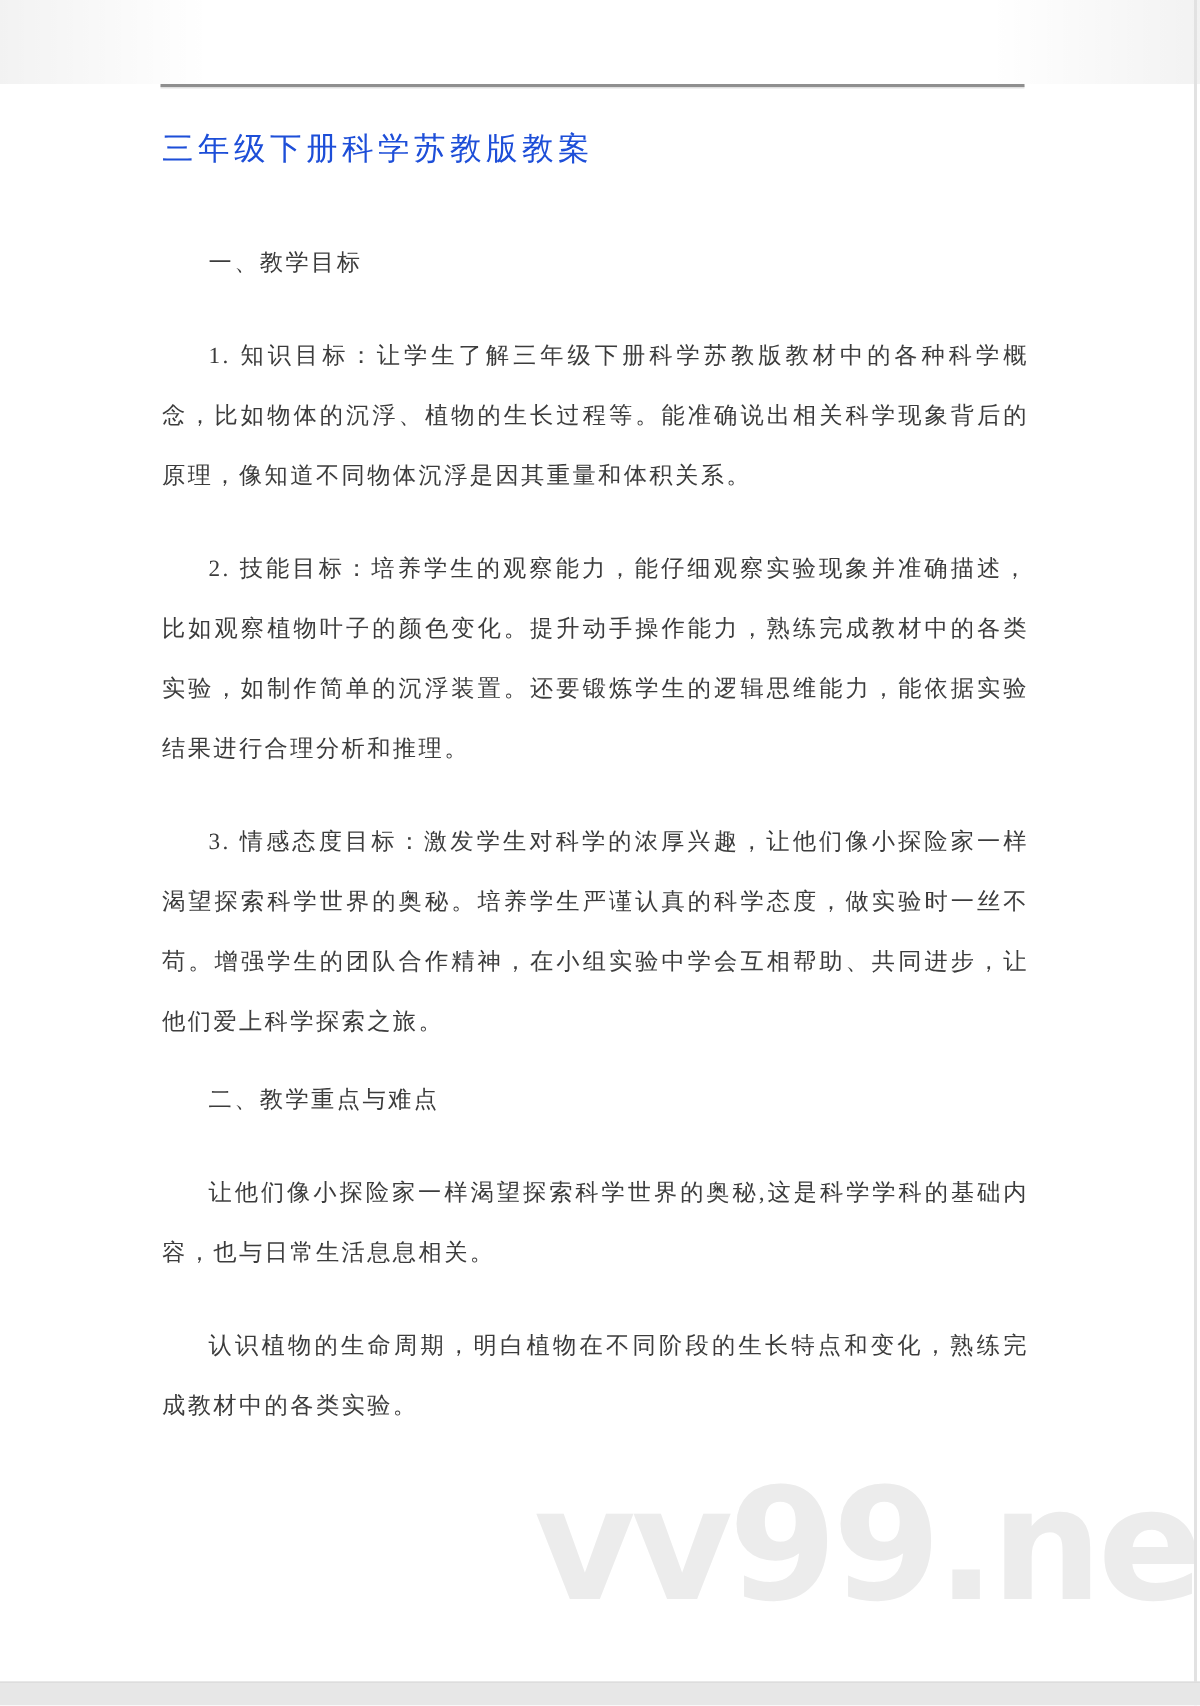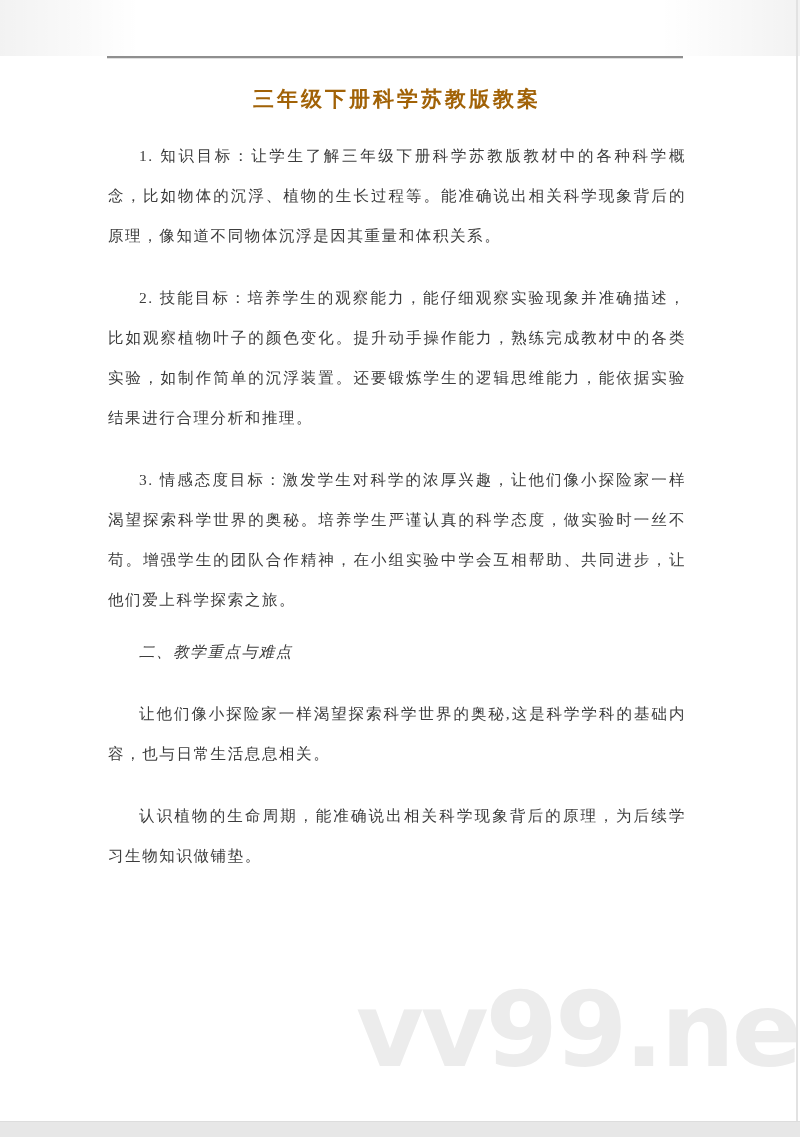--- a/index.html
+++ b/index.html
@@ -78,54 +78,55 @@
     position: relative;
     z-index: 1;
     margin: 0 114px 0 108px;
     padding-top: 84px;
     color: #3c3c3c;
   }
 
   .doc-title {
     margin: 0;
     font-size: 21px;
-    font-weight: bold;
-    text-align: center;
+    font-weight: normal;
+    text-align: left;
     letter-spacing: 3px;
     line-height: 30px;
-    color: #a16207;
+    color: #1d4ed8;
   }
 
   .doc p {
     margin: 22px 0 0 0;
     font-size: 15.5px;
     line-height: 40px;
     letter-spacing: 1.6px;
     text-align: justify;
     text-indent: 2em;
     color: #3c3c3c;
   }
 
   .doc p.heading { margin-top: 42px; }
-  .doc p.heading2 { margin-top: 12px; font-style: italic; }
+  .doc p.heading2 { margin-top: 12px; }
 </style>
 </head>
 <body>
 
 <div class="top-shade-left"></div>
 <div class="top-shade-right"></div>
 <div class="page-rule"></div>
 
 <div class="watermark">vv99.net</div>
 
 <div class="doc">
   <h1 class="doc-title">三年级下册科学苏教版教案</h1>
 
+  <p class="heading">一、教学目标</p>
   <p>1. 知识目标：让学生了解三年级下册科学苏教版教材中的各种科学概念，比如物体的沉浮、植物的生长过程等。能准确说出相关科学现象背后的原理，像知道不同物体沉浮是因其重量和体积关系。</p>
   <p>2. 技能目标：培养学生的观察能力，能仔细观察实验现象并准确描述，比如观察植物叶子的颜色变化。提升动手操作能力，熟练完成教材中的各类实验，如制作简单的沉浮装置。还要锻炼学生的逻辑思维能力，能依据实验结果进行合理分析和推理。</p>
   <p>3. 情感态度目标：激发学生对科学的浓厚兴趣，让他们像小探险家一样渴望探索科学世界的奥秘。培养学生严谨认真的科学态度，做实验时一丝不苟。增强学生的团队合作精神，在小组实验中学会互相帮助、共同进步，让他们爱上科学探索之旅。</p>
   <p class="heading heading2">二、教学重点与难点</p>
   <p>让他们像小探险家一样渴望探索科学世界的奥秘,这是科学学科的基础内容，也与日常生活息息相关。</p>
-  <p>认识植物的生命周期，能准确说出相关科学现象背后的原理，为后续学习生物知识做铺垫。</p>
+  <p>认识植物的生命周期，明白植物在不同阶段的生长特点和变化，熟练完成教材中的各类实验。</p>
 </div>
 
 <div class="right-track"></div>
 <div class="footer-bar"></div>
 
 </body></html>

